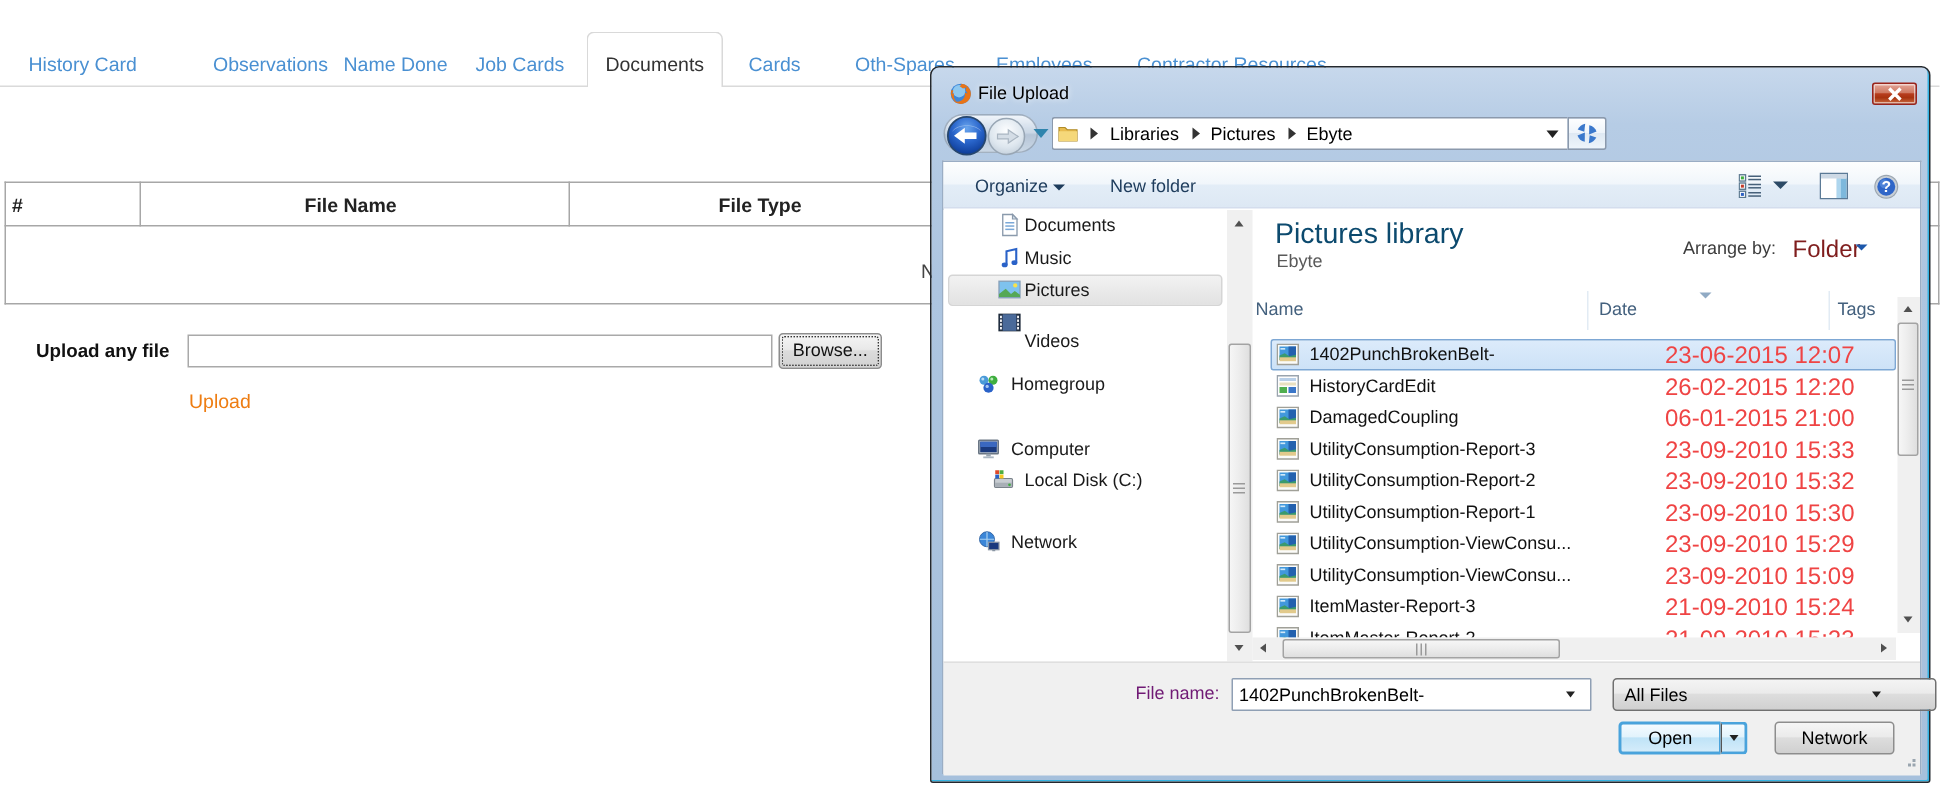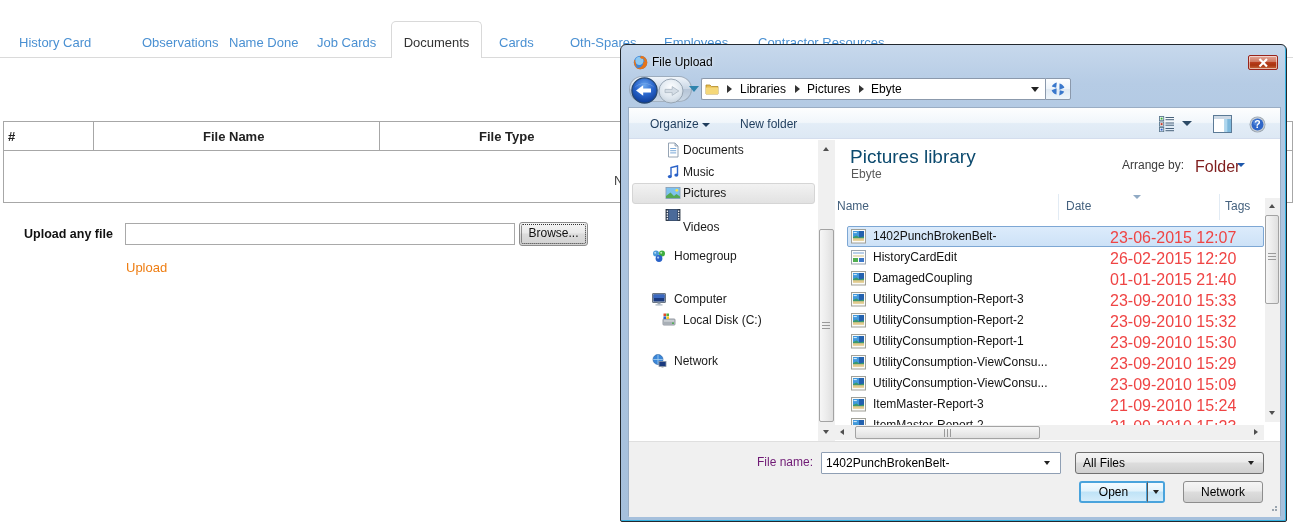--- a/index.html
+++ b/index.html
@@ -51,21 +51,21 @@
 .colhdr { position:absolute; top:91px; font-size:12px; color:#44617e; }
 .colsep { position:absolute; top:86px; width:1px; height:26px; background:#e2ebf4; }
 .frow { position:absolute; left:12px; width:417px; height:21px; }
 .fname { position:absolute; left:26px; top:3px; font-size:12px; color:#111; white-space:nowrap; }
 .fdate { position:absolute; left:219px; top:3px; font-size:16px; color:#ef4444; white-space:nowrap;margin-left:44px; }
 .ficon { position:absolute; left:4px; top:3px; }
 #rowclip { position:absolute; left:206px; top:90px; width:429px; height:227px; overflow:hidden; }
 #selrow { position:absolute; left:218px; top:118px; width:417px; height:21px; background:linear-gradient(180deg,#dcebfb,#cde2f7); border:1px solid #7da7d4; border-radius:2px; }
 #footer { position:absolute; left:0; top:333px; width:651px; height:76px; background:#f0f0f0; border-top:1px solid #dfdfdf; }
 #fncombo { position:absolute; left:192px; top:10px; width:240px; height:22px; background:#fff; border:1px solid #8f9fb4; border-radius:1px; font-size:12px; color:#000; }
-#ftcombo { position:absolute; left:446px; top:10px; width:189px; height:22px; background:linear-gradient(180deg,#f4f4f4,#ebebeb 45%,#dddddd 50%,#d0d0d0); border:1px solid #707070; border-radius:3px; font-size:12px; color:#000; }
+#ftcombo { position:absolute; left:446px; top:10px; width:216px; height:22px; background:linear-gradient(180deg,#f4f4f4,#ebebeb 45%,#dddddd 50%,#d0d0d0); border:1px solid #707070; border-radius:3px; font-size:12px; color:#000; }
 #btn-open { position:absolute; left:450px; top:39px; width:68px; height:22px; background:linear-gradient(180deg,#f4fbff,#e2f3fc 45%,#bfe3f7 50%,#d4ecfa 100%); border:2px solid #49a3dc; border-right:1px solid #49a3dc; border-radius:3px 0 0 3px; font-size:12px; color:#000; text-align:center; line-height:19px; }
 #btn-opendd { position:absolute; left:518px; top:39px; width:18px; height:22px; background:linear-gradient(180deg,#f4fbff,#e2f3fc 45%,#bfe3f7 50%,#d4ecfa 100%); border:2px solid #49a3dc; border-left:1px solid #555; border-radius:0 3px 3px 0; }
 #btn-cancel { position:absolute; left:554px; top:39px; width:80px; height:22px; background:linear-gradient(180deg,#f5f5f5,#ebebeb 45%,#dddddd 50%,#d0d0d0); border:1px solid #8d8d8d; border-radius:3px; font-size:12px; color:#000; text-align:center; line-height:20px; }
 .ddarrow { width:0;height:0;border-left:3.5px solid transparent;border-right:3.5px solid transparent;border-top:4px solid #222; position:absolute; }
 </style>
 </head>
 <body>
 <div id="page">
   <span class="tab" style="left:19px;">History Card</span>
   <span class="tab" style="left:121px;margin-left:21px;">Observations</span>
@@ -304,21 +304,21 @@
       <div class="frow" style="top:70px;">
           <span class="ficon"><svg width="15" height="15" viewBox="0 0 15 15">
               <rect x="0.5" y="0.5" width="14" height="13.5" fill="#fbfbf9" stroke="#a0a098" stroke-width="1"></rect>
               <rect x="2" y="2" width="11" height="9" fill="#4298dc"></rect>
               <rect x="8" y="2" width="5" height="9" fill="#2361ae"></rect>
               <path d="M2 8 L5.5 6.5 L8.5 8.5 L13 7.5 V11 H2z" fill="#3b9a6e"></path>
               <rect x="2" y="9.2" width="11" height="2.6" fill="#e2ca8c"></rect>
               <rect x="2.6" y="3" width="3.2" height="1.1" fill="#cfe8f8"></rect>
             </svg></span>
           <span class="fname">DamagedCoupling</span>
-          <span class="fdate">01-01-2015 21:40</span>
+          <span class="fdate">06-01-2015 21:00</span>
         </div>
       <div class="frow" style="top:91px;">
           <span class="ficon"><svg width="15" height="15" viewBox="0 0 15 15">
               <rect x="0.5" y="0.5" width="14" height="13.5" fill="#fbfbf9" stroke="#a0a098" stroke-width="1"></rect>
               <rect x="2" y="2" width="11" height="9" fill="#4298dc"></rect>
               <rect x="8" y="2" width="5" height="9" fill="#2361ae"></rect>
               <path d="M2 8 L5.5 6.5 L8.5 8.5 L13 7.5 V11 H2z" fill="#3b9a6e"></path>
               <rect x="2" y="9.2" width="11" height="2.6" fill="#e2ca8c"></rect>
               <rect x="2.6" y="3" width="3.2" height="1.1" fill="#cfe8f8"></rect>
             </svg></span>

